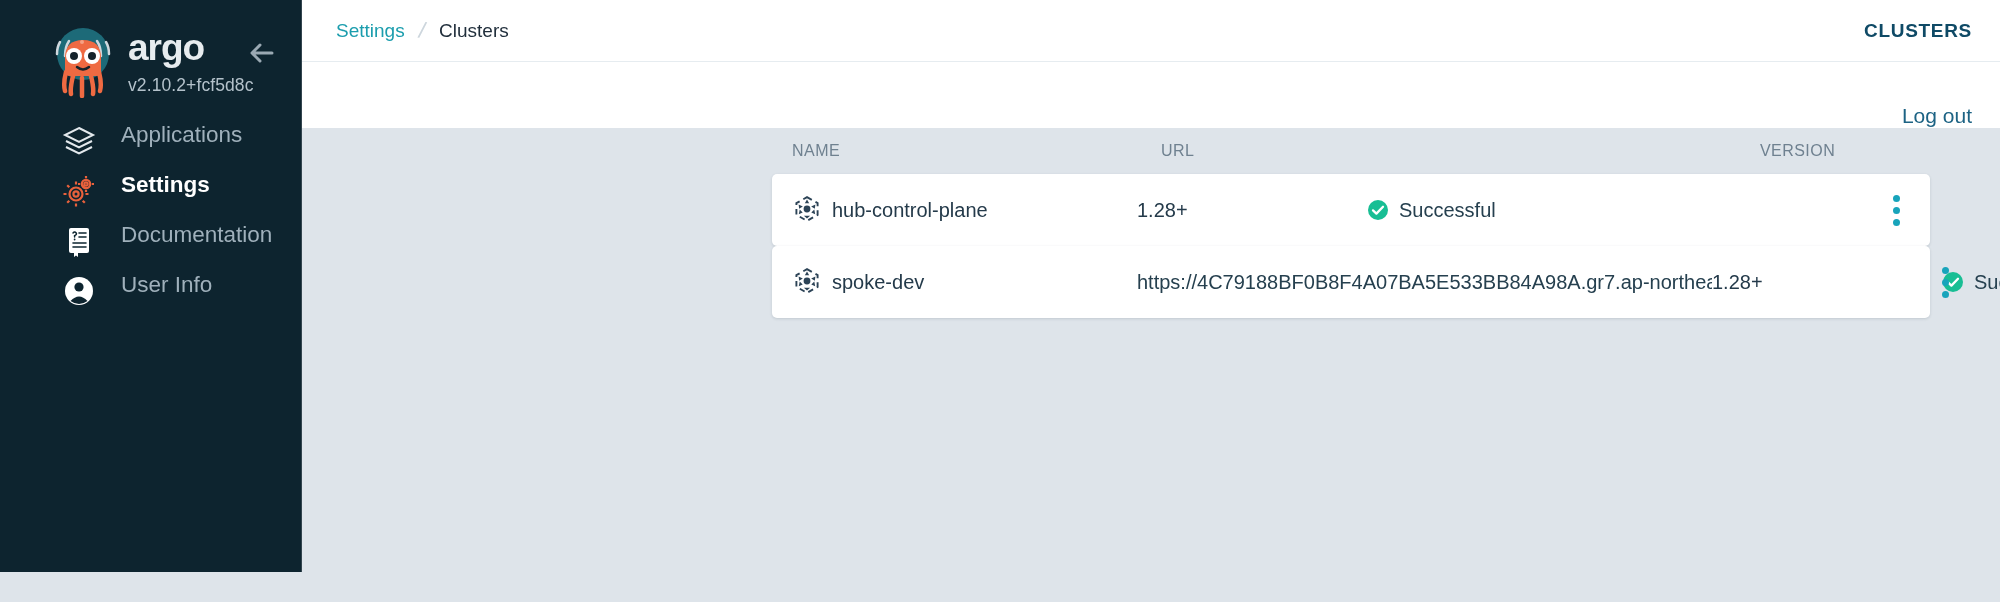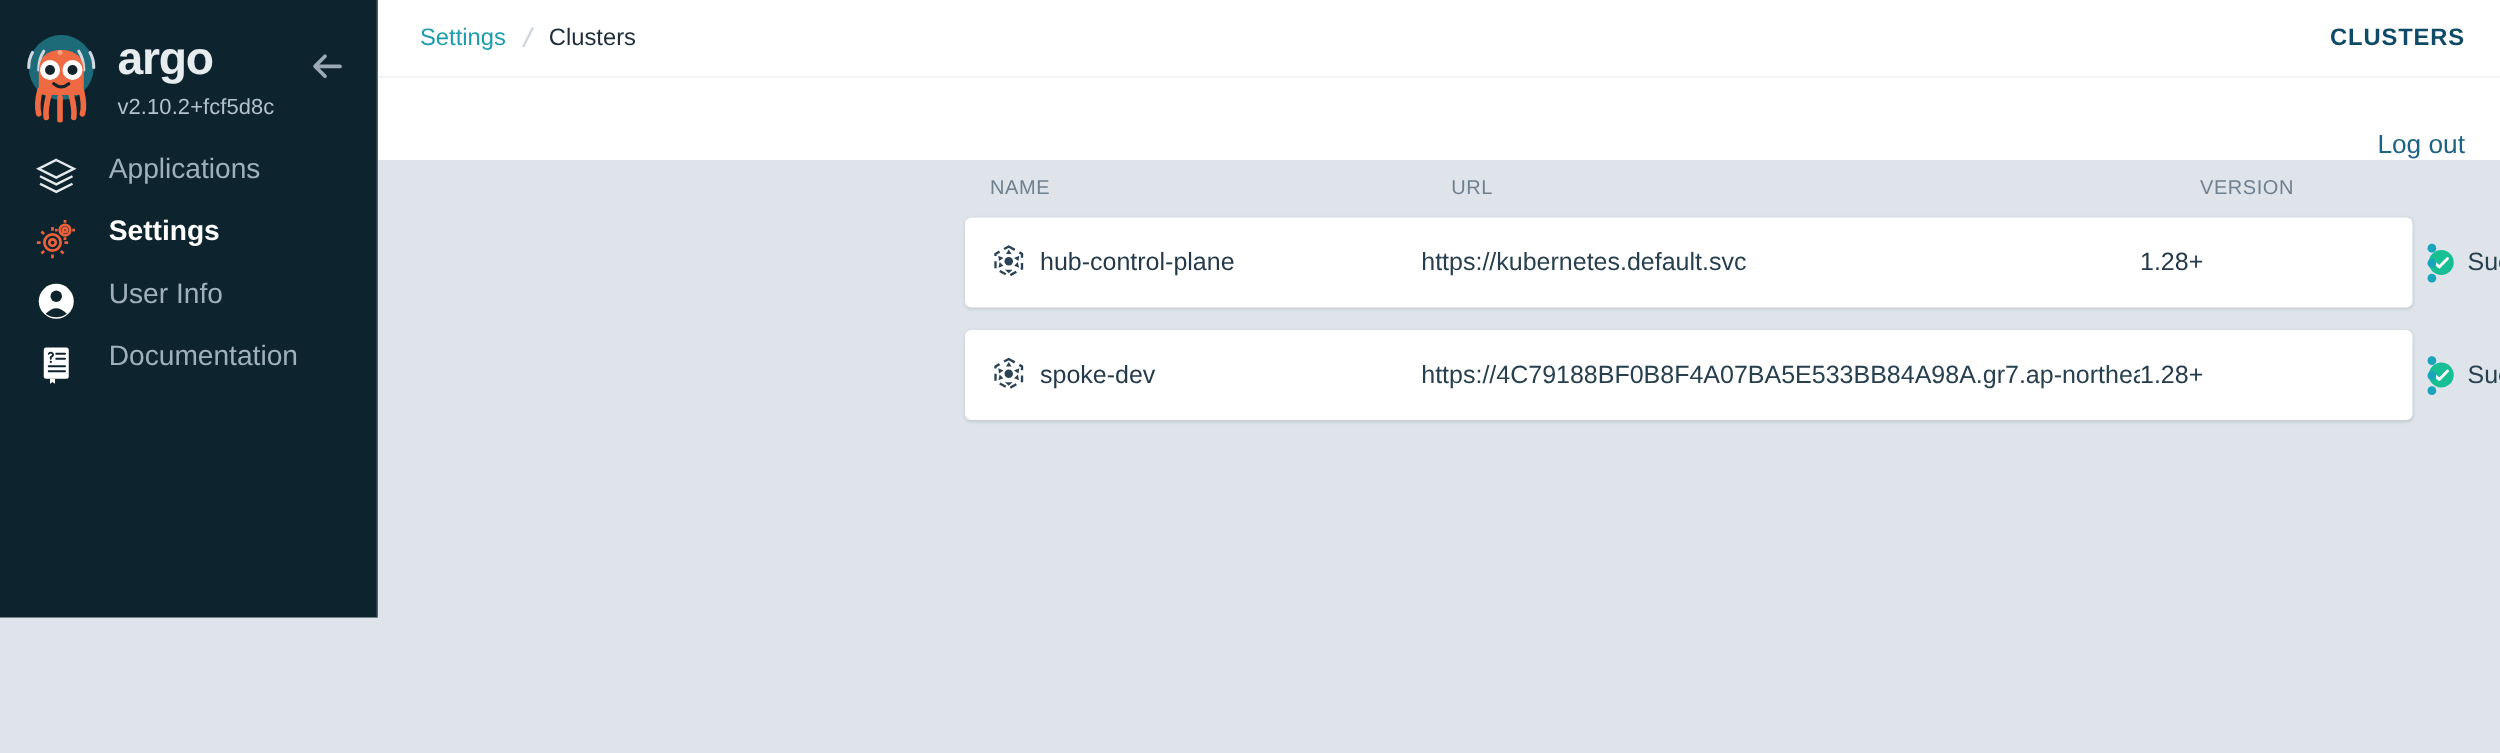--- a/index.html
+++ b/index.html
@@ -6,24 +6,25 @@
   html, body {
     width: 2000px; height: 602px;
     font-family: "Liberation Sans", sans-serif;
     background: #dee4ea;
     overflow: hidden;
   }
   .app { display: flex; width: 2000px; height: 602px; }
 
   
   .sidebar {
-    width: 302px; min-width: 302px; height: 494px;
+    width: 302px; min-width: 302px; height: 572px;
     background: #0d242f;
     position: relative;
     border-right: 1px solid #33454f;
+    padding-left: 34px;
   }
   .brand {
     display: flex; align-items: center;
     padding: 14px 0 0 10px;
     position: relative; height: 104px;
   }
   .logo-wrap { width: 78px; height: 78px; position: relative; flex: 0 0 78px; }
   .brand-text { margin-left: 6px; padding-top: 6px; }
   .wordmark { display: block; }
   .version {
@@ -92,21 +93,21 @@
   }
   .col-name { width: 345px; flex: 0 0 345px; }
   .col-url  { width: 575px; flex: 0 0 575px; }
   .col-ver  { width: 230px; flex: 0 0 230px; }
   .col-status { flex: 1; }
   .col-menu { width: 60px; flex: 0 0 60px; }
 
   .row {
     display: flex; align-items: center;
     background: #ffffff; border-radius: 5px;
-    height: 72px; margin-bottom: 18px; padding-left: 20px;
+    height: 72px; padding-left: 20px;
     box-shadow: 0 1px 3px rgba(20,40,60,.14);
     cursor: pointer;
   }
   .cell { font-size: 20px; color: #243a4a; display: flex; align-items: center; min-width: 0; }
   .cell-url { color: #26404f; white-space: nowrap; overflow: hidden; text-overflow: ellipsis; }
   .k8s-icon { width: 30px; height: 30px; flex: 0 0 30px; margin-right: 10px; }
   .status { display: flex; align-items: center; }
   .status-dot { width: 22px; height: 22px; flex: 0 0 22px; margin-right: 10px; }
   .status-text { font-size: 20px; color: #26404f; }
   .kebab {
@@ -178,39 +179,39 @@
               <path d="M24 4.2 v-2.2 M24 15.8 v2.2 M18.2 10 h-2.2 M29.8 10 h2.2"></path>
             </g>
           </svg>
         </span>
         <span class="nav-label">Settings</span>
       </div>
 
       <div class="nav-item">
         <span class="nav-icon">
           <svg width="34" height="34" viewBox="0 0 34 34">
-            <circle cx="17" cy="17" r="14" fill="#ffffff"></circle>
-            <circle cx="17" cy="13" r="4.6" fill="#0d242f"></circle>
-            <path d="M8.5 27 q8.5 -9 17 0 a14 14 0 0 1 -17 0 z" fill="#0d242f"></path>
-          </svg>
-        </span>
-        <span class="nav-label">User Info</span>
-      </div>
-
-      <div class="nav-item">
-        <span class="nav-icon">
-          <svg width="34" height="34" viewBox="0 0 34 34">
             <rect x="7" y="4" width="20" height="25" rx="2" fill="#ffffff"></rect>
             <path d="M11 9 q1.6 -1.8 3.2 0 q1 1.4 -1.6 2.6 v1.4" stroke="#0d242f" stroke-width="1.5" fill="none" stroke-linecap="round"></path>
             <circle cx="12.6" cy="15.5" r="0.9" fill="#0d242f"></circle>
             <path d="M17 9 h7 M17 13 h7 M11 19 h13 M11 23 h13" stroke="#0d242f" stroke-width="1.6" stroke-linecap="round"></path>
             <path d="M12 29 v4 l2 -1.4 l2 1.4 v-4" fill="#ffffff"></path>
           </svg>
         </span>
         <span class="nav-label">Documentation</span>
+      </div>
+
+      <div class="nav-item">
+        <span class="nav-icon">
+          <svg width="34" height="34" viewBox="0 0 34 34">
+            <circle cx="17" cy="17" r="14" fill="#ffffff"></circle>
+            <circle cx="17" cy="13" r="4.6" fill="#0d242f"></circle>
+            <path d="M8.5 27 q8.5 -9 17 0 a14 14 0 0 1 -17 0 z" fill="#0d242f"></path>
+          </svg>
+        </span>
+        <span class="nav-label">User Info</span>
       </div>
 
     </div>
   </div>
 
   <div class="main">
 
     <div class="topbar">
       <div class="breadcrumb">
         <span class="crumb-link">Settings</span>
@@ -246,21 +247,20 @@
                   <path d="M23.4 9.6 l-0.6 4.2 l-3.6 -2.4 z"></path>
                   <path d="M23.2 19.2 l-3.9 -1.7 l3 -3 z"></path>
                   <path d="M15 23.6 l-3.1 -2.9 h6.2 z"></path>
                   <path d="M6.8 19.2 l0.9 -4.7 l3 3 z"></path>
                   <path d="M6.6 9.6 l4.2 1.8 l-3.6 2.4 z"></path>
                 </g>
               </svg>
             </span>
             <span>hub-control-plane</span>
           </div>
-          <div class="cell cell-url col-url">https://kubernetes.default.svc</div>
           <div class="cell col-ver">1.28+</div>
           <div class="cell col-status">
             <span class="status">
               <span class="status-dot">
                 <svg width="22" height="22" viewBox="0 0 22 22">
                   <circle cx="11" cy="11" r="10" fill="#18be94"></circle>
                   <path d="M6 11.4 L9.4 14.6 L16 7.8" stroke="#ffffff" stroke-width="2.3" fill="none" stroke-linecap="round" stroke-linejoin="round"></path>
                 </svg>
               </span>
               <span class="status-text">Successful</span>

